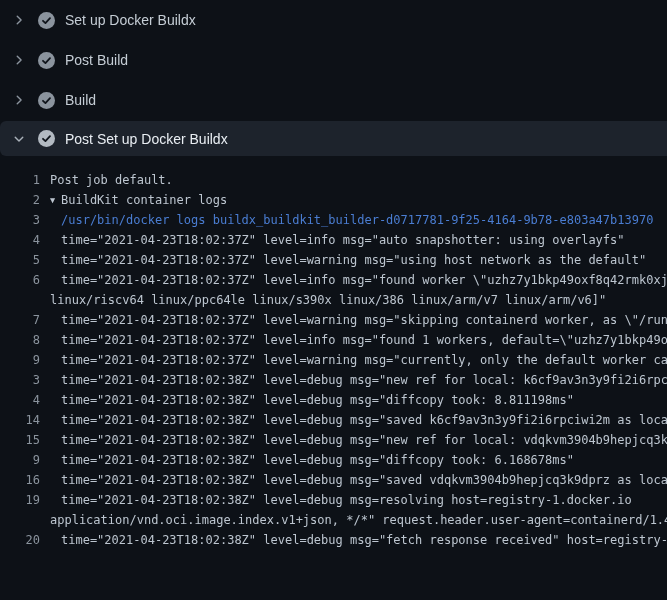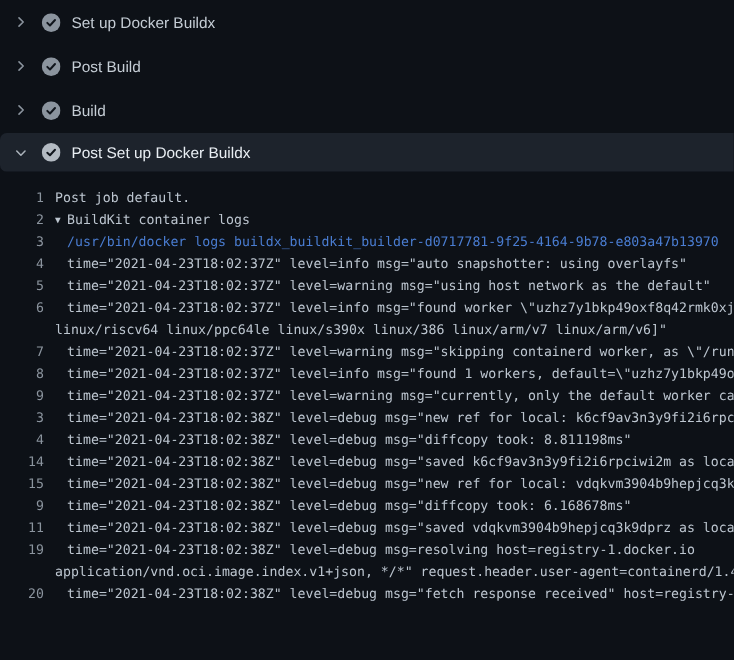--- a/index.html
+++ b/index.html
@@ -103,18 +103,18 @@
       <div class="row"><span class="num">6</span><span class="txt indent1">time="2021-04-23T18:02:37Z" level=info msg="found worker \"uzhz7y1bkp49oxf8q42rmk0xj</span></div>
       <div class="row"><span class="num"></span><span class="txt indent0">linux/riscv64 linux/ppc64le linux/s390x linux/386 linux/arm/v7 linux/arm/v6]"</span></div>
       <div class="row"><span class="num">7</span><span class="txt indent1">time="2021-04-23T18:02:37Z" level=warning msg="skipping containerd worker, as \"/run</span></div>
       <div class="row"><span class="num">8</span><span class="txt indent1">time="2021-04-23T18:02:37Z" level=info msg="found 1 workers, default=\"uzhz7y1bkp49o</span></div>
       <div class="row"><span class="num">9</span><span class="txt indent1">time="2021-04-23T18:02:37Z" level=warning msg="currently, only the default worker ca</span></div>
       <div class="row"><span class="num">3</span><span class="txt indent1">time="2021-04-23T18:02:38Z" level=debug msg="new ref for local: k6cf9av3n3y9fi2i6rpc</span></div>
       <div class="row"><span class="num">4</span><span class="txt indent1">time="2021-04-23T18:02:38Z" level=debug msg="diffcopy took: 8.811198ms"</span></div>
       <div class="row"><span class="num">14</span><span class="txt indent1">time="2021-04-23T18:02:38Z" level=debug msg="saved k6cf9av3n3y9fi2i6rpciwi2m as loca</span></div>
       <div class="row"><span class="num">15</span><span class="txt indent1">time="2021-04-23T18:02:38Z" level=debug msg="new ref for local: vdqkvm3904b9hepjcq3k</span></div>
       <div class="row"><span class="num">9</span><span class="txt indent1">time="2021-04-23T18:02:38Z" level=debug msg="diffcopy took: 6.168678ms"</span></div>
-      <div class="row"><span class="num">11</span><span class="txt indent1">time="2021-04-23T18:02:38Z" level=debug msg="saved vdqkvm3904b9hepjcq3k9dprz as loca</span></div>
+      <div class="row"><span class="num">16</span><span class="txt indent1">time="2021-04-23T18:02:38Z" level=debug msg="saved vdqkvm3904b9hepjcq3k9dprz as loca</span></div>
       <div class="row"><span class="num">19</span><span class="txt indent1">time="2021-04-23T18:02:38Z" level=debug msg=resolving host=registry-1.docker.io</span></div>
       <div class="row"><span class="num"></span><span class="txt indent0">application/vnd.oci.image.index.v1+json, */*" request.header.user-agent=containerd/1.4</span></div>
       <div class="row"><span class="num">20</span><span class="txt indent1">time="2021-04-23T18:02:38Z" level=debug msg="fetch response received" host=registry-</span></div>
     </div>
 </div>
 
 </body></html>

